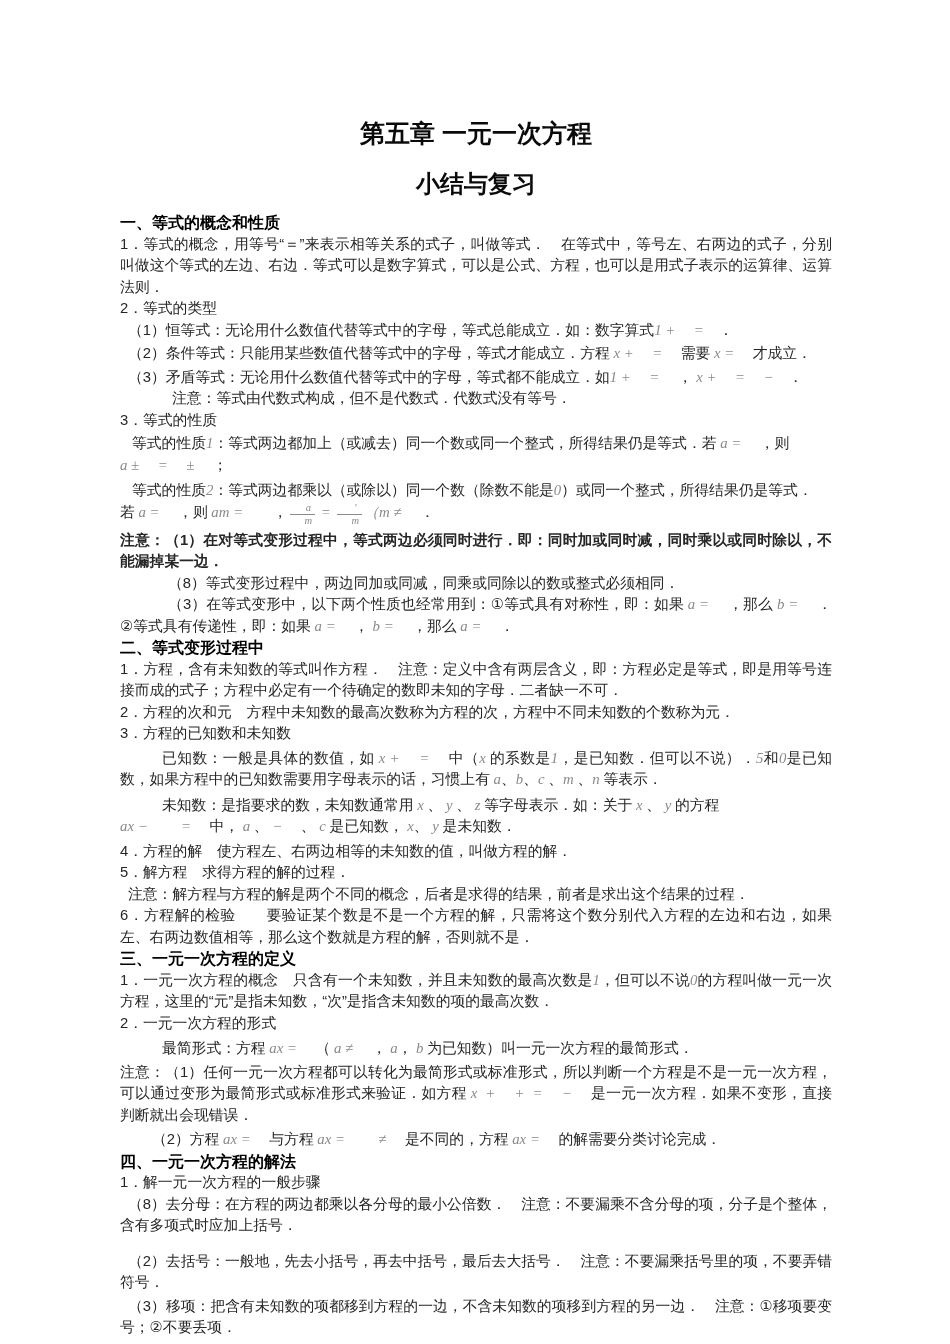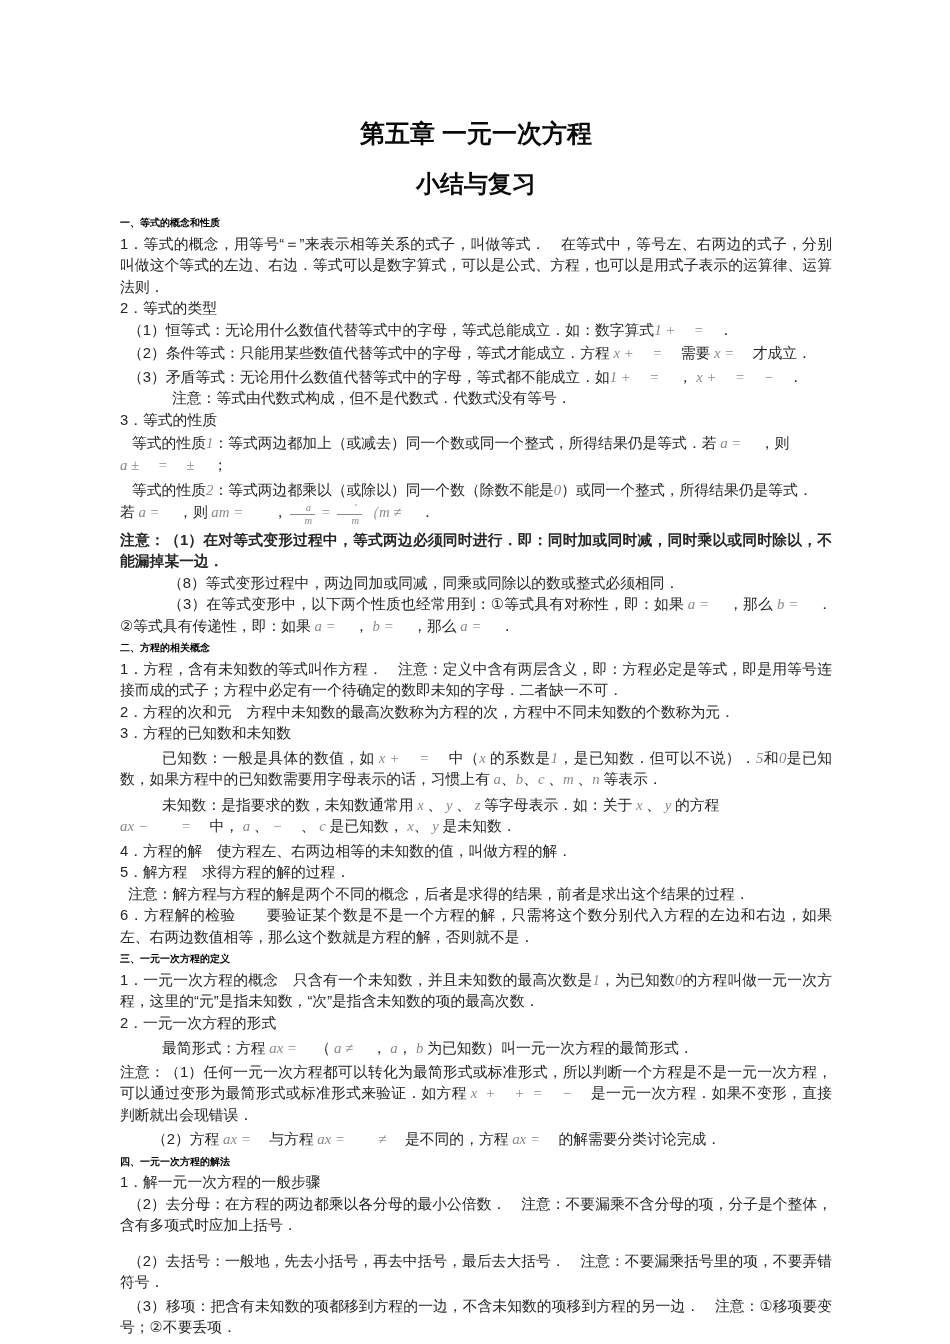--- a/index.html
+++ b/index.html
@@ -22,21 +22,21 @@
     font-weight:bold;color:#0a0a0a;
     margin:0 0 22px 0;
   }
   .subtitle{
     text-align:center;
     font-size:24px;line-height:28px;
     font-weight:bold;color:#0a0a0a;
     margin:0 0 14px 0;
   }
   .sec-heading{
-    font-size:10px;line-height:21.5px;
+    font-size:16px;line-height:21.5px;
     font-weight:bold;color:#000000;
   }
   .para{
     margin:0;
     font-size:14.8px;line-height:21.5px;
     color:#262626;
     text-align:justify;
   }
   .txt{white-space:pre-wrap;}
   .math{
@@ -76,36 +76,36 @@
         <p class="para" style="text-indent: 8px;"><span class="txt">（1）恒等式：无论用什么数值代替等式中的字母，等式总能成立．如：数字算式</span><span class="math">1 +　 =　</span><span class="txt">．</span></p>
         <p class="para" style="text-indent: 8px; margin-top: 2px;"><span class="txt">（2）条件等式：只能用某些数值代替等式中的字母，等式才能成立．方程</span><span class="math"> x +　 =　 </span><span class="txt">需要</span><span class="math"> x =　 </span><span class="txt">才成立．</span></p>
         <p class="para" style="text-indent: 8px; margin-top: 2px;"><span class="txt">（3）矛盾等式：无论用什么数值代替等式中的字母，等式都不能成立．如</span><span class="math">1 +　 =　 </span><span class="txt">，</span><span class="math"> x +　 =　 −　</span><span class="txt">．</span></p>
         <p class="para" style="text-indent: 52px;"><span class="txt">注意：等式由代数式构成，但不是代数式．代数式没有等号．</span></p>
         <p class="para"><span class="txt">3．等式的性质</span></p>
         <p class="para" style="text-indent: 12px; margin-top: 2px;"><span class="txt">等式的性质</span><span class="math">1</span><span class="txt">：等式两边都加上（或减去）同一个数或同一个整式，所得结果仍是等式．若</span><span class="math"> a =　 </span><span class="txt">，则</span><br><span class="math">a ±　 =　 ±　 </span><span class="txt">；</span></p>
         <p class="para" style="text-indent: 12px; margin-top: 4px;"><span class="txt">等式的性质</span><span class="math">2</span><span class="txt">：等式两边都乘以（或除以）同一个数（除数不能是</span><span class="math">0</span><span class="txt">）或同一个整式，所得结果仍是等式．</span><br><span class="txt">若</span><span class="math"> a =　 </span><span class="txt">，则</span><span class="math"> am =　　</span><span class="txt">，</span><span class="frac"><span class="num">a</span><span class="den">m</span></span><span class="math"> = </span><span class="frac"><span class="num">′</span><span class="den">m</span></span><span class="math">（m ≠　 </span><span class="txt">．</span></p>
         <p class="para" style="margin-top: 3px; font-weight: bold;"><span class="txt">注意：（1）在对等式变形过程中，等式两边必须同时进行．即：同时加或同时减，同时乘以或同时除以，不能漏掉某一边．</span></p>
         <p class="para" style="text-indent: 48px;"><span class="txt">（8）等式变形过程中，两边同加或同减，同乘或同除以的数或整式必须相同．</span></p>
         <p class="para" style="text-indent: 48px;"><span class="txt">（3）在等式变形中，以下两个性质也经常用到：①等式具有对称性，即：如果</span><span class="math"> a =　 </span><span class="txt">，那么</span><span class="math"> b =　 </span><span class="txt">．②等式具有传递性，即：如果</span><span class="math"> a =　 </span><span class="txt">，</span><span class="math"> b =　 </span><span class="txt">，那么</span><span class="math"> a =　 </span><span class="txt">．</span></p>
-        <div class="sec-heading">二、方程的相关概念</div>
+        <div class="sec-heading">二、等式变形过程中</div>
         <p class="para"><span class="txt">1．方程，含有未知数的等式叫作方程．　注意：定义中含有两层含义，即：方程必定是等式，即是用等号连接而成的式子；方程中必定有一个待确定的数即未知的字母．二者缺一不可．</span></p>
         <p class="para"><span class="txt">2．方程的次和元　方程中未知数的最高次数称为方程的次，方程中不同未知数的个数称为元．</span></p>
         <p class="para"><span class="txt">3．方程的已知数和未知数</span></p>
         <p class="para" style="text-indent: 42px; margin-top: 3px;"><span class="txt">已知数：一般是具体的数值，如</span><span class="math"> x +　 =　 </span><span class="txt">中（</span><span class="math">x </span><span class="txt">的系数是</span><span class="math">1</span><span class="txt">，是已知数．但可以不说）．</span><span class="math">5</span><span class="txt">和</span><span class="math">0</span><span class="txt">是已知数，如果方程中的已知数需要用字母表示的话，习惯上有</span><span class="math"> a</span><span class="txt">、</span><span class="math">b</span><span class="txt">、</span><span class="math">c </span><span class="txt">、</span><span class="math">m </span><span class="txt">、</span><span class="math">n </span><span class="txt">等表示．</span></p>
         <p class="para" style="text-indent: 42px; margin-top: 4px;"><span class="txt">未知数：是指要求的数，未知数通常用</span><span class="math"> x </span><span class="txt">、</span><span class="math"> y </span><span class="txt">、</span><span class="math"> z </span><span class="txt">等字母表示．如：关于</span><span class="math"> x </span><span class="txt">、</span><span class="math"> y </span><span class="txt">的方程</span><br><span class="math">ax −　　 =　 </span><span class="txt">中，</span><span class="math"> a </span><span class="txt">、</span><span class="math"> −　 </span><span class="txt">、</span><span class="math"> c </span><span class="txt">是已知数，</span><span class="math"> x</span><span class="txt">、</span><span class="math"> y </span><span class="txt">是未知数．</span></p>
         <p class="para" style="margin-top: 3px;"><span class="txt">4．方程的解　使方程左、右两边相等的未知数的值，叫做方程的解．</span></p>
         <p class="para"><span class="txt">5．解方程　求得方程的解的过程．</span></p>
         <p class="para" style="text-indent: 8px;"><span class="txt">注意：解方程与方程的解是两个不同的概念，后者是求得的结果，前者是求出这个结果的过程．</span></p>
         <p class="para"><span class="txt">6．方程解的检验　　要验证某个数是不是一个方程的解，只需将这个数分别代入方程的左边和右边，如果左、右两边数值相等，那么这个数就是方程的解，否则就不是．</span></p>
         <div class="sec-heading">三、一元一次方程的定义</div>
-        <p class="para"><span class="txt">1．一元一次方程的概念　只含有一个未知数，并且未知数的最高次数是</span><span class="math">1</span><span class="txt">，为已知数</span><span class="math">0</span><span class="txt">的方程叫做一元一次方程，这里的“元”是指未知数，“次”是指含未知数的项的最高次数．</span></p>
+        <p class="para"><span class="txt">1．一元一次方程的概念　只含有一个未知数，并且未知数的最高次数是</span><span class="math">1</span><span class="txt">，但可以不说</span><span class="math">0</span><span class="txt">的方程叫做一元一次方程，这里的“元”是指未知数，“次”是指含未知数的项的最高次数．</span></p>
         <p class="para"><span class="txt">2．一元一次方程的形式</span></p>
         <p class="para" style="text-indent: 42px; margin-top: 4px;"><span class="txt">最简形式：方程</span><span class="math"> ax =　 </span><span class="txt">（</span><span class="math"> a ≠　 </span><span class="txt">，</span><span class="math"> a</span><span class="txt">，</span><span class="math"> b </span><span class="txt">为已知数）叫一元一次方程的最简形式．</span></p>
         <p class="para" style="margin-top: 2px;"><span class="txt">注意：（1）任何一元一次方程都可以转化为最简形式或标准形式，所以判断一个方程是不是一元一次方程，可以通过变形为最简形式或标准形式来验证．如方程</span><span class="math"> x  +　 +  =　 −　 </span><span class="txt">是一元一次方程．如果不变形，直接判断就出会现错误．</span></p>
         <p class="para" style="text-indent: 32px; margin-top: 3px;"><span class="txt">（2）方程</span><span class="math"> ax =　 </span><span class="txt">与方程</span><span class="math"> ax =　　 ≠　 </span><span class="txt">是不同的，方程</span><span class="math"> ax =　 </span><span class="txt">的解需要分类讨论完成．</span></p>
         <div class="sec-heading">四、一元一次方程的解法</div>
         <p class="para"><span class="txt">1．解一元一次方程的一般步骤</span></p>
-        <p class="para" style="text-indent: 8px;"><span class="txt">（2）去分母：在方程的两边都乘以各分母的</span><span class="und">最小公倍数</span><span class="txt">．　注意：不要漏乘不含分母的项，分子是个整体，含有多项式时应加上括号．</span></p>
+        <p class="para" style="text-indent: 8px;"><span class="txt">（8）去分母：在方程的两边都乘以各分母的</span><span class="und">最小公倍数</span><span class="txt">．　注意：不要漏乘不含分母的项，分子是个整体，含有多项式时应加上括号．</span></p>
         <p class="para" style="text-indent: 8px; margin-top: 14px;"><span class="txt">（2）去括号：一般地，先去</span><span class="und">小括号</span><span class="txt">，再去</span><span class="und">中括号</span><span class="txt">，最后去</span><span class="und">大括号</span><span class="txt">．　注意：不要漏乘括号里的项，不要弄错符号．</span></p>
         <p class="para" style="text-indent: 8px; margin-top: 2px;"><span class="txt">（3）移项：把含有</span><span class="und">未知数</span><span class="txt">的项都移到方程的一边，</span><span class="und">不含未知数的项</span><span class="txt">移到方程的另一边．　注意：①移项要变号；②不要丢项．</span></p>
       </div>
   </div>
 </div>
 
 </body></html>

